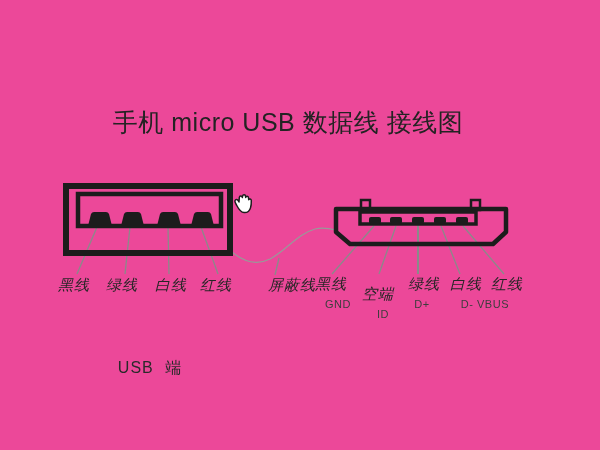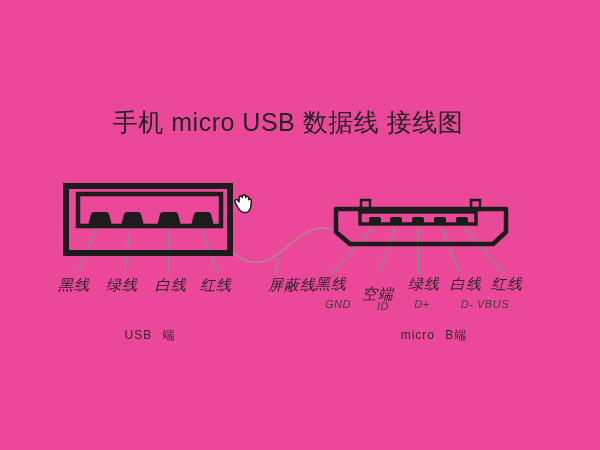--- a/index.html
+++ b/index.html
@@ -14,25 +14,25 @@
     position:absolute;left:288px;top:106px;transform:translateX(-50%);
     font-size:25px;color:#232323;white-space:nowrap;letter-spacing:0.5px;
   }
   .art{position:absolute;left:0;top:0;}
   .lbl{
     position:absolute;transform:translateX(-50%);
     font-size:15px;color:#262626;white-space:nowrap;letter-spacing:1px;font-style:italic;
   }
   .sub{
     position:absolute;transform:translateX(-50%);
-    font-size:11px;color:#3d3d3d;white-space:nowrap;letter-spacing:0.5px;font-style:italic;
+    font-size:11px;color:#3d3d3d;white-space:nowrap;letter-spacing:0.5px;
   }
   .cap{
     position:absolute;transform:translateX(-50%);
-    font-size:12px;color:#2a2a2a;white-space:nowrap;letter-spacing:1px;word-spacing:6px;
+    font-size:16px;color:#2a2a2a;white-space:nowrap;letter-spacing:1px;word-spacing:6px;margin-top:31px;
   }
 </style>
 </head>
 <body>
 
 <div class="stage">
 
   <div class="title">手机 micro USB 数据线 接线图</div>
 
   <svg class="art" width="600" height="450" viewBox="0 0 600 450">
@@ -93,21 +93,20 @@
 
   <div class="lbl" style="left:292px;top:276px">屏蔽线</div>
 
   <div class="lbl" style="left:331px;top:275px">黑线</div>
   <div class="lbl" style="left:378px;top:285px">空端</div>
   <div class="lbl" style="left:424px;top:275px">绿线</div>
   <div class="lbl" style="left:466px;top:275px">白线</div>
   <div class="lbl" style="left:507px;top:275px">红线</div>
 
   <div class="sub" style="left:338px;top:298px">GND</div>
-  <div class="sub" style="left:383px;top:300px">ID</div>
+  <div class="sub" style="left:383px;top:308px">ID</div>
   <div class="sub" style="left:422px;top:298px">D+</div>
   <div class="sub" style="left:467px;top:298px">D-</div>
   <div class="sub" style="left:493px;top:298px">VBUS</div>
 
   <div class="cap" style="left:150px;top:327px">USB 端</div>
-  <div class="cap" style="left:434px;top:327px">micro B端</div>
 
 </div>
 
 </body></html>

